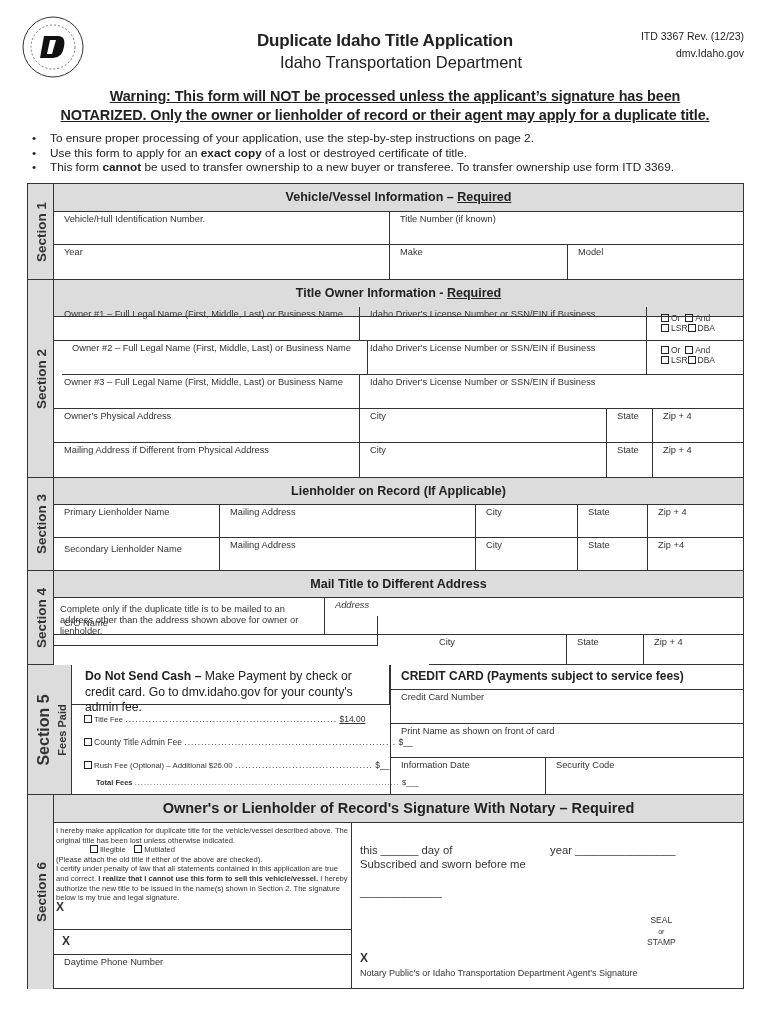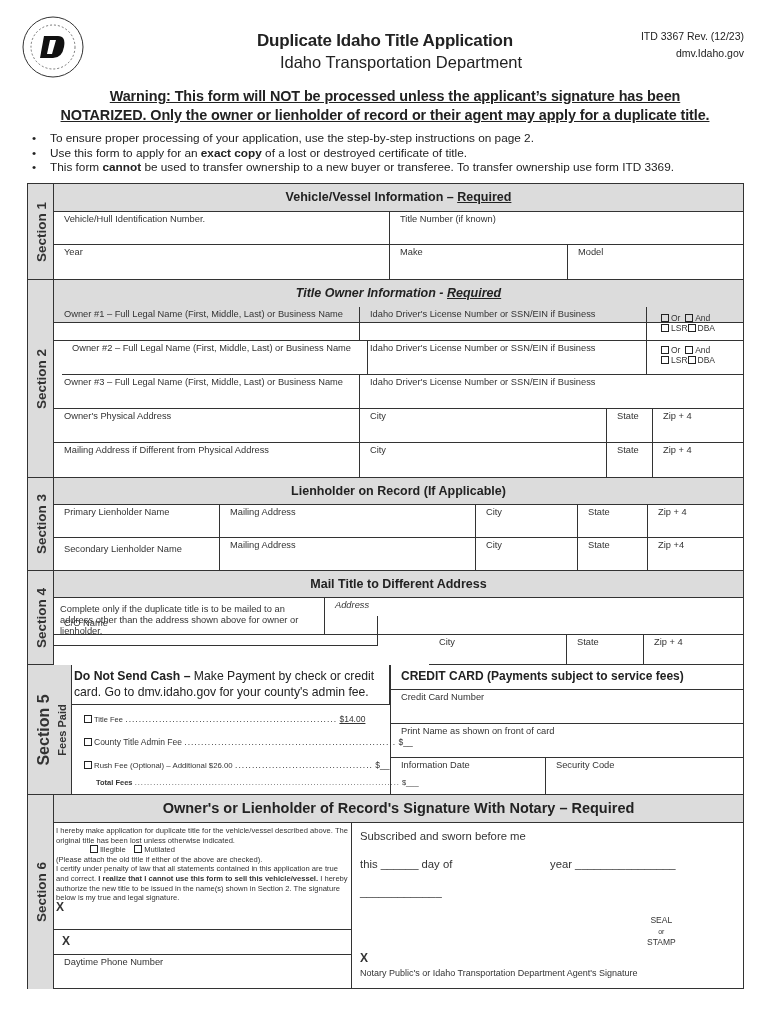--- a/index.html
+++ b/index.html
@@ -64,21 +64,21 @@
   </div>
   <div class="cell" style="left:26px;top:28px;width:336px;height:33px;"><span>Vehicle/Hull Identification Number.</span></div>
   <div class="cell" style="left:362px;top:28px;width:353px;height:33px;border-right:none;"><span>Title Number (if known)</span></div>
   <div class="cell" style="left:26px;top:61px;width:336px;height:35px;border-bottom:1.5px solid #333;"><span>Year</span></div>
   <div class="cell" style="left:362px;top:61px;width:178px;height:35px;border-bottom:1.5px solid #333;"><span>Make</span></div>
   <div class="cell" style="left:540px;top:61px;width:175px;height:35px;border-right:none;border-bottom:1.5px solid #333;"><span>Model</span></div>
 
   <div class="sect" style="left:0;top:96px;width:26px;height:198px;">
     <span class="sect-label">Section 2</span>
   </div>
-  <div class="hdr" style="left:26px;top:96px;width:689px;height:43px;line-height:26px;font-style:italic;">
+  <div class="hdr" style="left:26px;top:96px;width:689px;height:37px;line-height:26px;">
     <span>Title Owner Information - </span><span class="u">Required</span>
   </div>
 
   <div class="cell" style="left:26px;top:123px;width:306px;height:34px;"><span>Owner #1 – Full Legal Name (First, Middle, Last) or Business Name</span></div>
   <div class="cell" style="left:332px;top:123px;width:287px;height:34px;"><span>Idaho Driver's License Number or SSN/EIN if Business</span></div>
   <div class="cell cbgrp" style="left:619px;top:123px;width:96px;height:34px;border-right:none;padding:6px 0 0 14px;">
     <div><span class="cb"></span><span>Or</span>&nbsp;&nbsp;<span class="cb"></span><span>And</span></div>
     <div><span class="cb"></span><span>LSR</span><span class="cb"></span><span>DBA</span></div>
   </div>
 
@@ -125,21 +125,21 @@
   <div class="cell" style="left:297px;top:414px;width:418px;height:37px;border-right:none;font-style:italic;"><span>Address</span></div>
   <div class="cell" style="left:26px;top:432px;width:324px;height:30px;border-bottom:1.5px solid #333;"><span>C/O Name</span></div>
   <div class="cell" style="left:401px;top:451px;width:138px;height:30px;border-bottom:1.5px solid #333;"><span>City</span></div>
   <div class="cell" style="left:539px;top:451px;width:77px;height:30px;border-bottom:1.5px solid #333;"><span>State</span></div>
   <div class="cell" style="left:616px;top:451px;width:99px;height:30px;border-right:none;border-bottom:1.5px solid #333;"><span>Zip + 4</span></div>
 
   <div class="sect" style="left:0;top:481px;width:44px;height:130px;">
     <span class="sect-label" style="font-size:16px;left:38%;">Section 5</span>
     <span class="sect-label" style="font-size:11px;left:78%;">Fees Paid</span>
   </div>
-  <div class="cell" style="left:44px;top:481px;width:318px;height:40px;padding:4px 2px;font-size:12.2px;line-height:15.5px;color:#222;">
+  <div class="cell" style="left:44px;top:481px;width:318px;height:40px;padding:4px 13px;font-size:12.2px;line-height:15.5px;color:#222;">
     <b>Do Not Send Cash – </b><span>Make Payment by check or credit card. Go to dmv.idaho.gov for your county's admin fee.</span>
   </div>
   <div class="cell" style="left:44px;top:521px;width:318px;height:90px;border-bottom:1.5px solid #333;border-right:none;"></div>
   <div class="fee-row" style="left:56px;top:530px;">
     <span class="cb"></span><span style="font-size:7.5px">Title Fee</span> <span style="letter-spacing:1px">...............................................................</span> <span class="u">$14.00</span>
   </div>
   <div class="fee-row" style="left:56px;top:553px;">
     <span class="cb"></span><span>County Title Admin Fee</span> <span style="letter-spacing:1px">...............................................................</span> <span>$__</span>
   </div>
   <div class="fee-row" style="left:56px;top:576px;">
@@ -164,25 +164,25 @@
     <div>I hereby make application for duplicate title for the vehicle/vessel described above. The original title has been lost unless otherwise indicated.</div>
     <div style="padding-left:34px;"><span class="cb"></span><span>Illegible</span>&nbsp;&nbsp;&nbsp;&nbsp;<span class="cb"></span><span>Mutilated</span></div>
     <div>(Please attach the old title if either of the above are checked).</div>
     <div><span>I certify under penalty of law that all statements contained in this application are true and correct. </span><b>I realize that I cannot use this form to sell this vehicle/vessel.</b><span> I hereby authorize the new title to be issued in the name(s) shown in Section 2. The signature below is my true and legal signature.</span></div>
     <div style="font-size:12px;font-weight:bold;">X</div>
   </div>
   <div class="cell" style="left:26px;top:746px;width:298px;height:25px;padding:6px 8px;font-size:12px;font-weight:bold;"><span>X</span></div>
   <div class="cell" style="left:26px;top:771px;width:298px;height:34px;border-bottom:none;"><span>Daytime Phone Number</span></div>
 
   <div class="cell" style="left:324px;top:639px;width:391px;height:166px;border-right:none;border-bottom:none;padding:6px 8px;font-size:11.3px;line-height:14px;color:#333;">
-    <div>Subscribed and sworn before me</div>
     <div style="margin-top:14px;position:relative;">
       <span>this ______ day of</span>
       <span style="position:absolute;left:190px;">year ________________</span>
     </div>
+    <div>Subscribed and sworn before me</div>
     <div style="margin-top:14px;">_____________</div>
     <div style="position:absolute;left:295px;top:92px;text-align:center;font-size:8.5px;line-height:11px;">
       <div>SEAL</div>
       <div style="font-size:7px">or</div>
       <div>STAMP</div>
     </div>
     <div style="position:absolute;left:8px;top:128px;font-size:12px;font-weight:bold;">X</div>
     <div style="position:absolute;left:8px;top:143px;font-size:9px;">Notary Public's or Idaho Transportation Department Agent's Signature</div>
   </div>
 </div>

